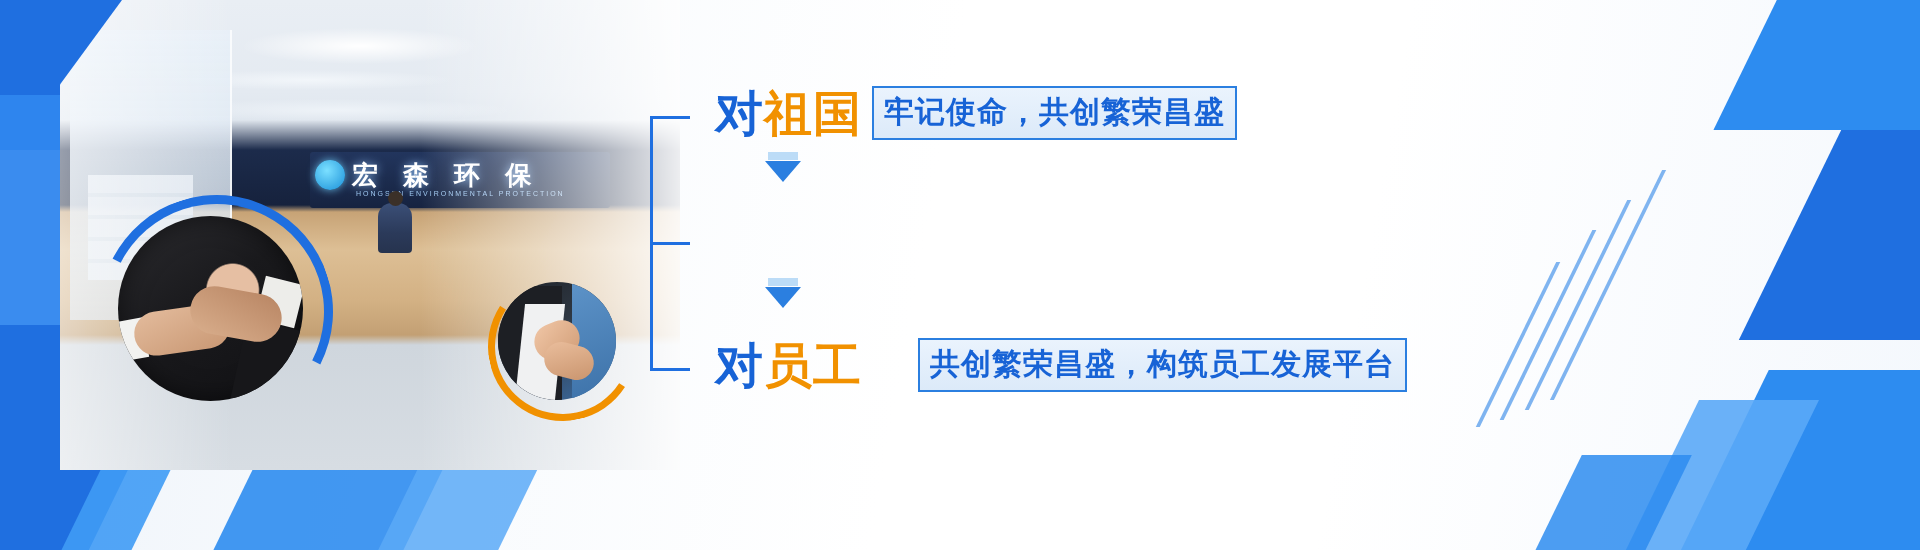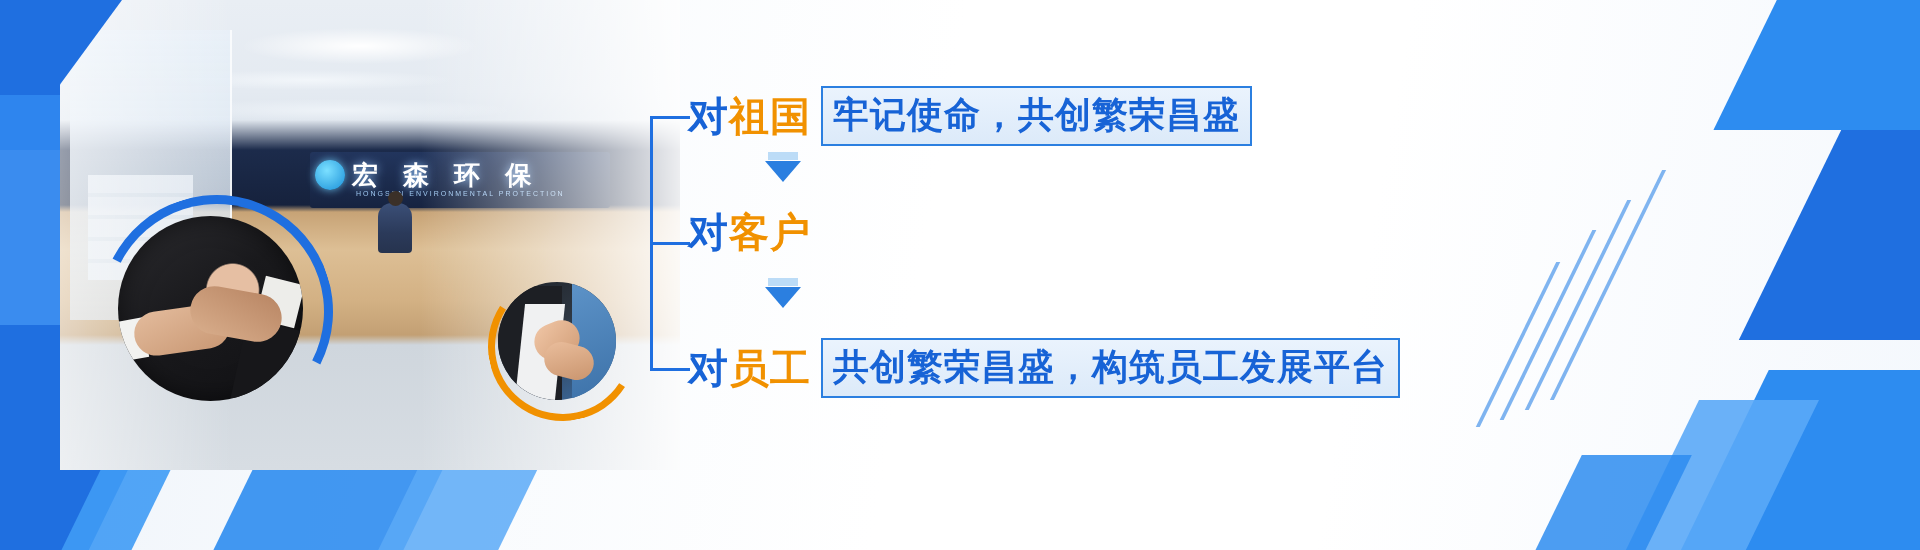--- a/index.html
+++ b/index.html
@@ -155,35 +155,35 @@
     border-left:3px solid #1f6fe0;
   }
   .tick{position:absolute;left:0;width:40px;height:3px;background:#1f6fe0;}
   .tick1{top:38px;}
   .tick2{top:164px;}
   .tick3{top:290px;}
 
   .row{position:absolute;left:38px;display:flex;align-items:center;}
   .row1{top:8px;}
   .row2{top:134px;}
-  .row3{top:260px;}
+  .row3{top:260px;gap:46px;}
 
   .label{
-    font-size:40px;font-weight:bold;line-height:1;white-space:nowrap;
-    font-family:"DejaVu Sans","Liberation Sans",sans-serif;letter-spacing:1px;
+    font-size:48px;font-weight:bold;line-height:1;white-space:nowrap;
+    font-family:"DejaVu Sans","Liberation Sans",sans-serif;letter-spacing:1px;margin-left:27px;
   }
   .label .dui{color:#1763d6;}
   .label .key{color:#f19100;}
 
   .phrase{
     margin-left:10px;
     border:2px solid #2b7fe0;
     background:linear-gradient(180deg,#eaf3fd,#dceaf9);
     color:#1763d6;font-weight:bold;
-    font-size:36px;line-height:1;
+    font-size:30px;line-height:1;
     padding:9px 10px 11px 10px;white-space:nowrap;
     font-family:"DejaVu Sans","Liberation Sans",sans-serif;
     letter-spacing:1px;
   }
 
   .arrow{
     position:absolute;width:36px;height:30px;left:115px;
   }
   .arrow .cap{
     position:absolute;left:3px;top:0;width:30px;height:8px;background:#bcdcf7;
@@ -261,23 +261,20 @@
       </div>
       <div class="phrase">牢记使命，共创繁荣昌盛</div>
     </div>
 
     <div class="arrow arrow1">
       <div class="cap"></div>
       <div class="tri"></div>
     </div>
 
     <div class="row row2">
-      <div class="label">
-        <span class="dui">对</span><span class="key">客户</span>
-      </div>
     </div>
 
     <div class="arrow arrow2">
       <div class="cap"></div>
       <div class="tri"></div>
     </div>
 
     <div class="row row3">
       <div class="label">
         <span class="dui">对</span><span class="key">员工</span>

